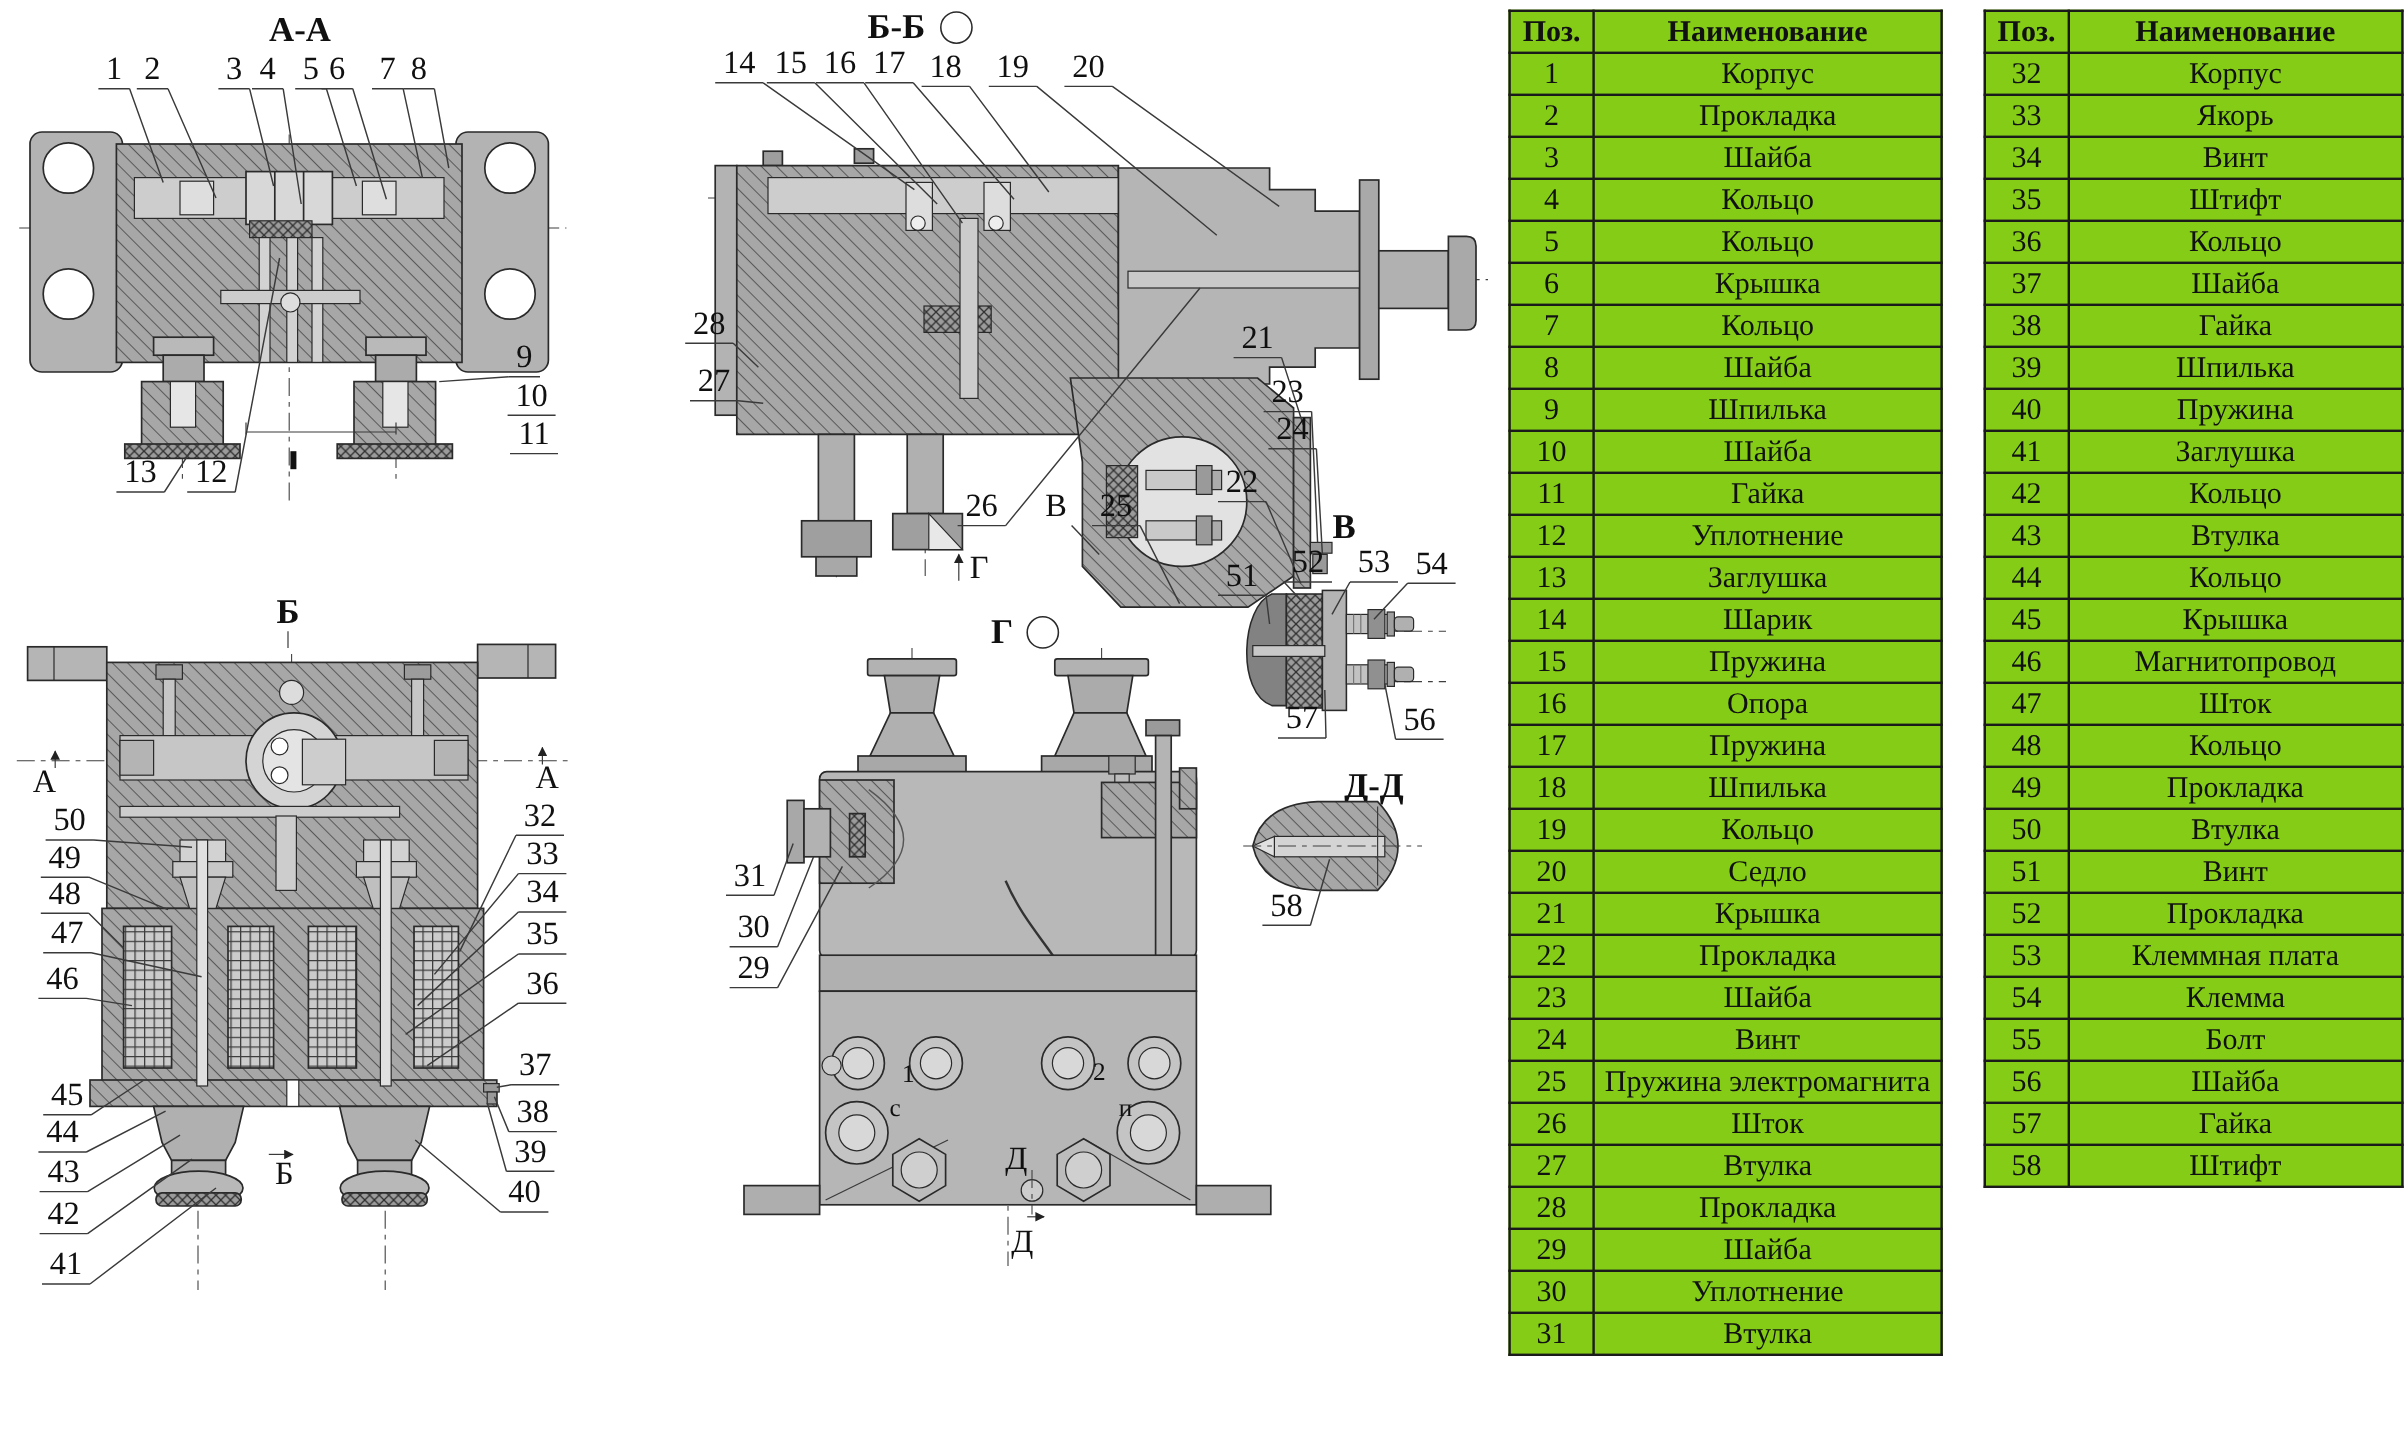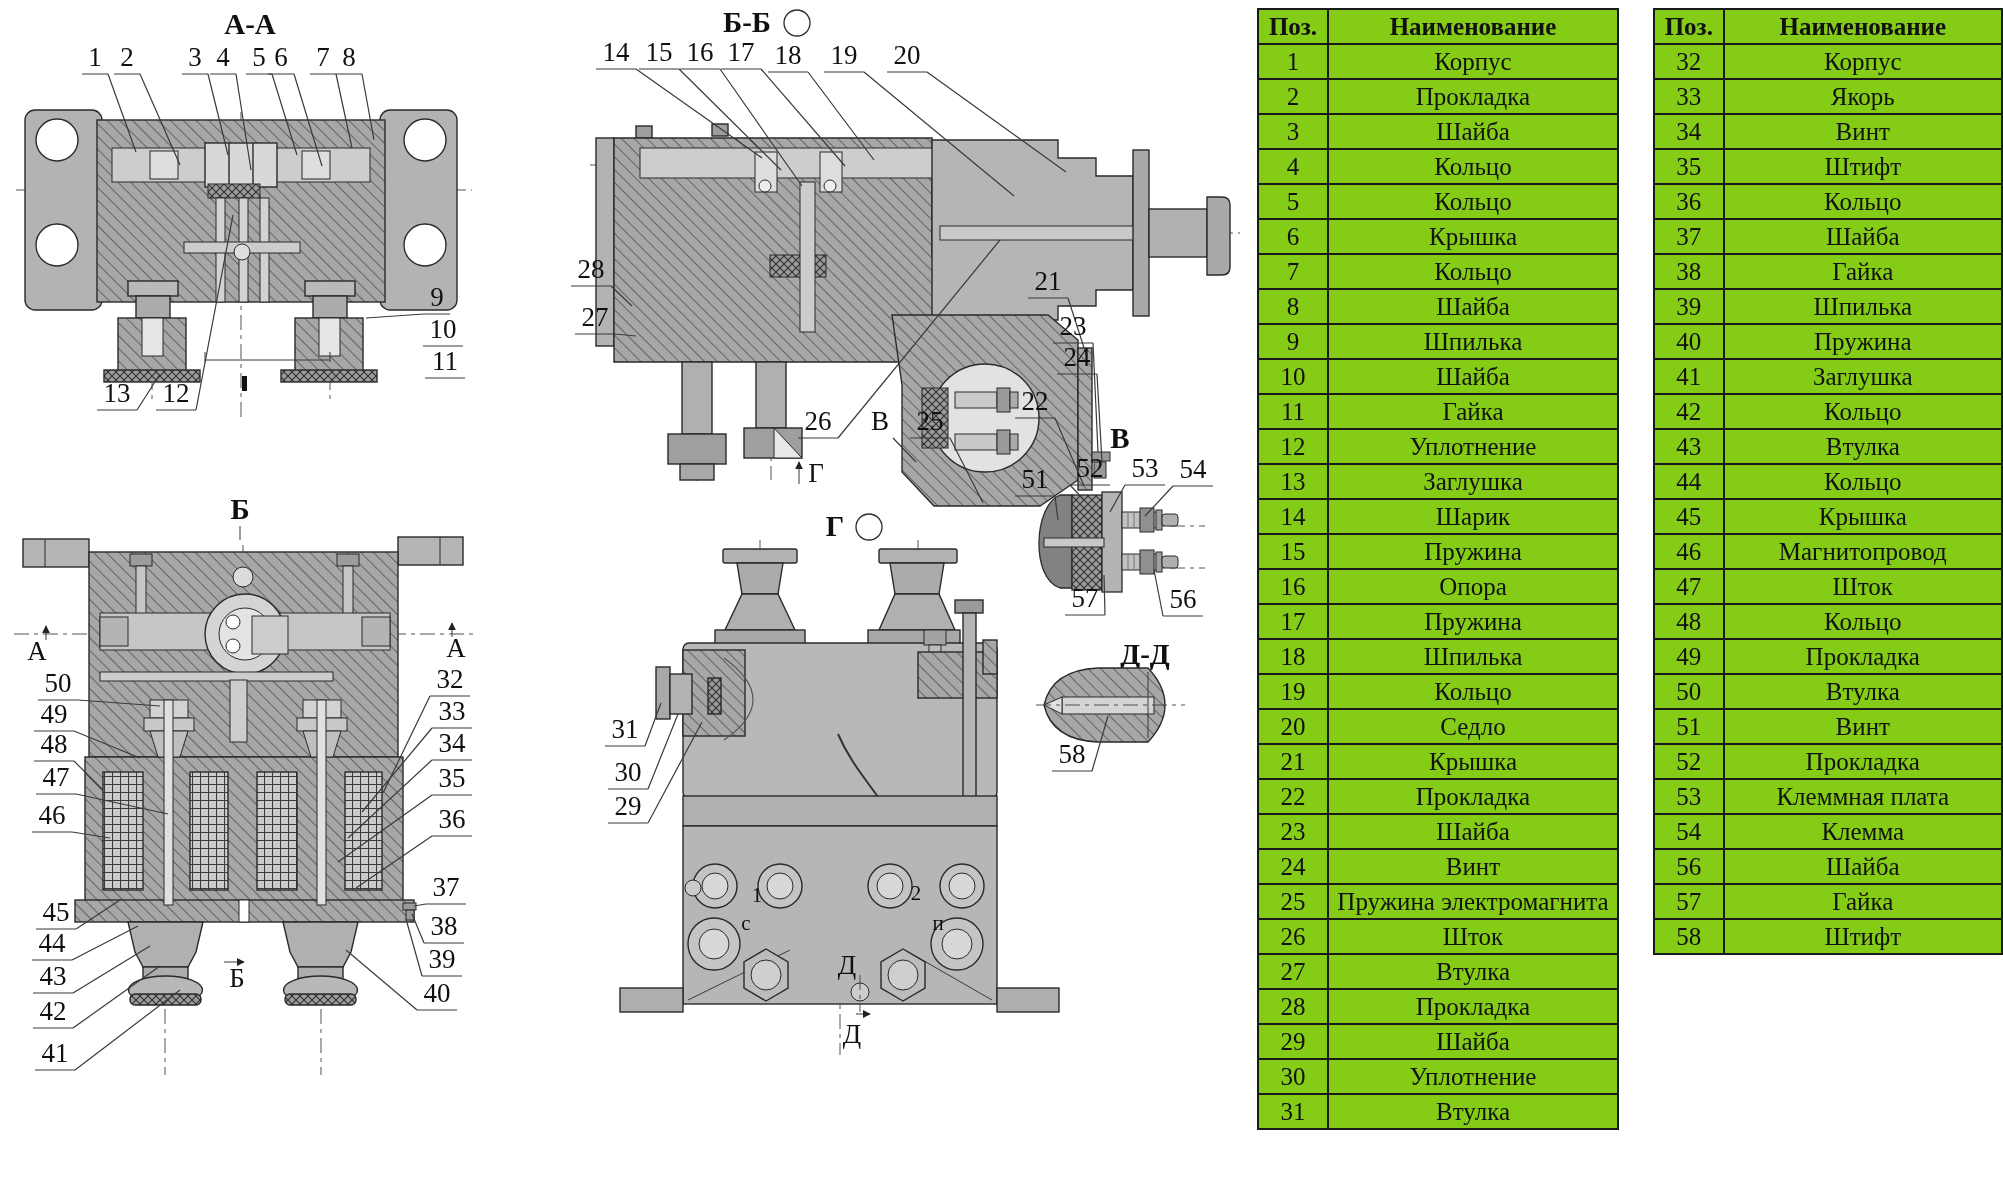--- a/index.html
+++ b/index.html
@@ -658,20 +658,24 @@
       </tr>
       <tr>
         <td class="c-pos">53</td>
         <td class="c-name">Клеммная плата</td>
       </tr>
       <tr>
         <td class="c-pos">54</td>
         <td class="c-name">Клемма</td>
       </tr>
       <tr>
+        <td class="c-pos">55</td>
+        <td class="c-name">Болт</td>
+      </tr>
+      <tr>
         <td class="c-pos">56</td>
         <td class="c-name">Шайба</td>
       </tr>
       <tr>
         <td class="c-pos">57</td>
         <td class="c-name">Гайка</td>
       </tr>
       <tr>
         <td class="c-pos">58</td>
         <td class="c-name">Штифт</td>

